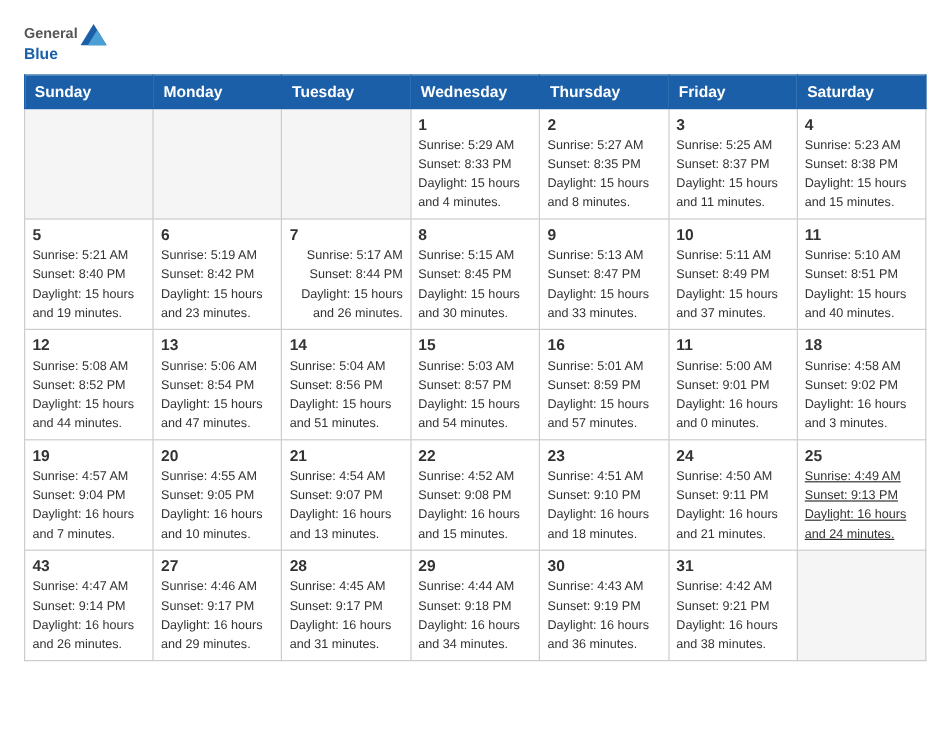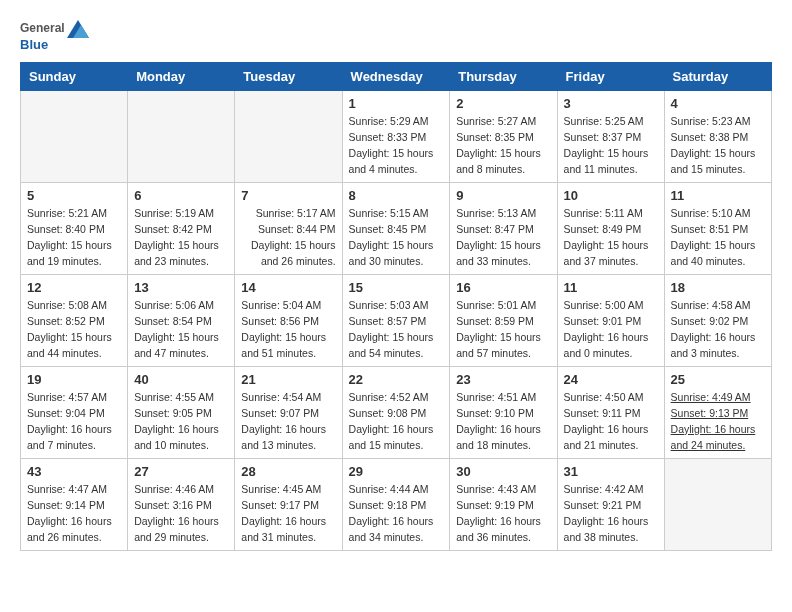--- a/index.html
+++ b/index.html
@@ -229,21 +229,21 @@
         </td>
       </tr>
       <tr class="row-shade">
         <td>
           <div class="day-num">19</div>
           <div class="day-detail" style="white-space: pre-line;">Sunrise: 4:57 AM
 Sunset: 9:04 PM
 Daylight: 16 hours and 7 minutes.</div>
         </td>
         <td>
-          <div class="day-num">40</div>
+          <div class="day-num">20</div>
           <div class="day-detail" style="white-space: pre-line;">Sunrise: 4:55 AM
 Sunset: 9:05 PM
 Daylight: 16 hours and 10 minutes.</div>
         </td>
         <td>
           <div class="day-num">21</div>
           <div class="day-detail" style="white-space: pre-line;">Sunrise: 4:54 AM
 Sunset: 9:07 PM
 Daylight: 16 hours and 13 minutes.</div>
         </td>
@@ -275,21 +275,21 @@
       <tr>
         <td>
           <div class="day-num">43</div>
           <div class="day-detail" style="white-space: pre-line;">Sunrise: 4:47 AM
 Sunset: 9:14 PM
 Daylight: 16 hours and 26 minutes.</div>
         </td>
         <td>
           <div class="day-num">27</div>
           <div class="day-detail" style="white-space: pre-line;">Sunrise: 4:46 AM
-Sunset: 3:16 PM
+Sunset: 9:17 PM
 Daylight: 16 hours and 29 minutes.</div>
         </td>
         <td>
           <div class="day-num">28</div>
           <div class="day-detail" style="white-space: pre-line;">Sunrise: 4:45 AM
 Sunset: 9:17 PM
 Daylight: 16 hours and 31 minutes.</div>
         </td>
         <td>
           <div class="day-num">29</div>

